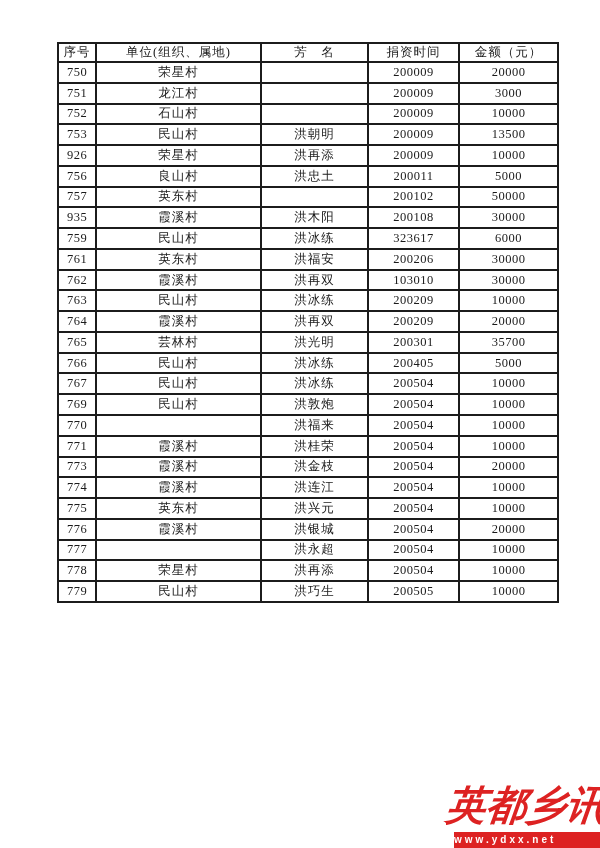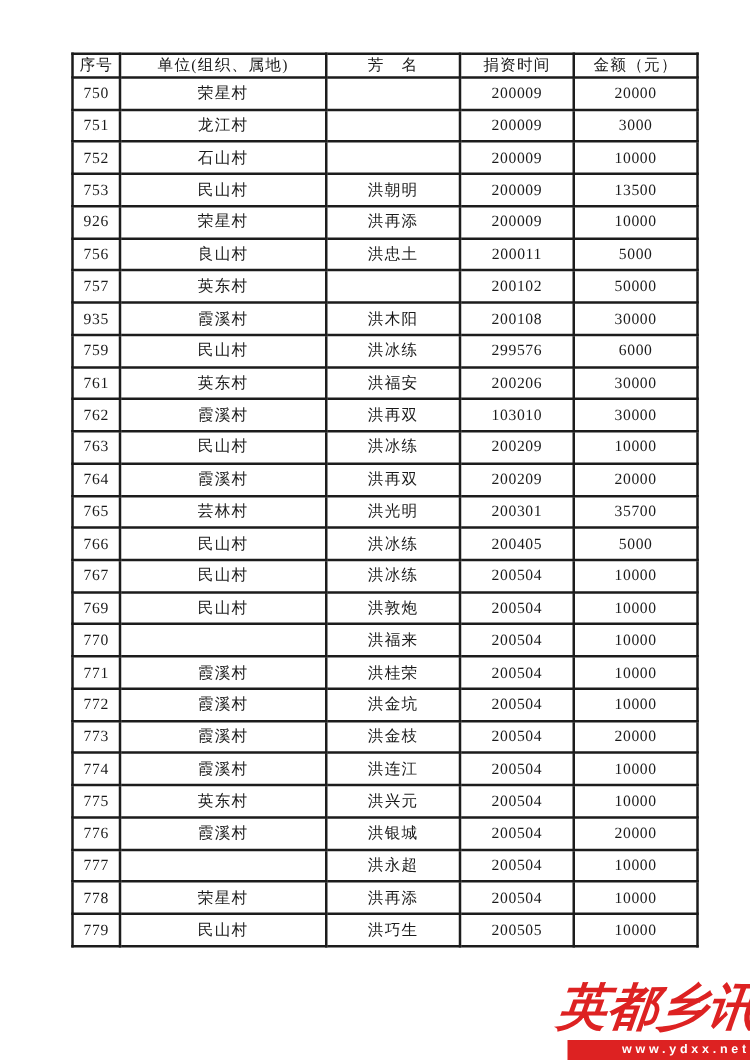--- a/index.html
+++ b/index.html
@@ -11,21 +11,21 @@
     overflow:hidden;
   }
   .page {
     position:relative;
     width:600px; height:848px;
     background:#ffffff;
   }
   table.donation {
     position:absolute;
     left:57px; top:42px;
-    width:500px; height:716px;
+    width:500px; height:561px;
     border-collapse:collapse;
     table-layout:fixed;
   }
   table.donation th,
   table.donation td {
     border:2px solid #1c1c1c;
     text-align:center;
     vertical-align:middle;
     font-size:12.5px;
     font-weight:normal;
@@ -56,21 +56,21 @@
     position:absolute;
     left:454px; top:832px;
     width:146px; height:16px;
     background:#dd2222;
     color:#ffffff;
     font-family:"Liberation Sans","DejaVu Sans",sans-serif;
     font-size:10px;
     font-weight:bold;
     letter-spacing:3px;
     line-height:16px;
-    text-align:right;
+    text-align:left;
     z-index:6;
   }
 </style>
 </head>
 <body>
 
 <div class="page">
 
   <table class="donation">
     <colgroup>
@@ -143,21 +143,21 @@
           <td class="num">935</td>
           <td>霞溪村</td>
           <td>洪木阳</td>
           <td class="num">200108</td>
           <td class="num">30000</td>
         </tr>
         <tr>
           <td class="num">759</td>
           <td>民山村</td>
           <td>洪冰练</td>
-          <td class="num">299576</td>
+          <td class="num">323617</td>
           <td class="num">6000</td>
         </tr>
         <tr>
           <td class="num">761</td>
           <td>英东村</td>
           <td>洪福安</td>
           <td class="num">200206</td>
           <td class="num">30000</td>
         </tr>
         <tr>
@@ -217,27 +217,20 @@
           <td class="num">10000</td>
         </tr>
         <tr>
           <td class="num">771</td>
           <td>霞溪村</td>
           <td>洪桂荣</td>
           <td class="num">200504</td>
           <td class="num">10000</td>
         </tr>
         <tr>
-          <td class="num">772</td>
-          <td>霞溪村</td>
-          <td>洪金坑</td>
-          <td class="num">200504</td>
-          <td class="num">10000</td>
-        </tr>
-        <tr>
           <td class="num">773</td>
           <td>霞溪村</td>
           <td>洪金枝</td>
           <td class="num">200504</td>
           <td class="num">20000</td>
         </tr>
         <tr>
           <td class="num">774</td>
           <td>霞溪村</td>
           <td>洪连江</td>

